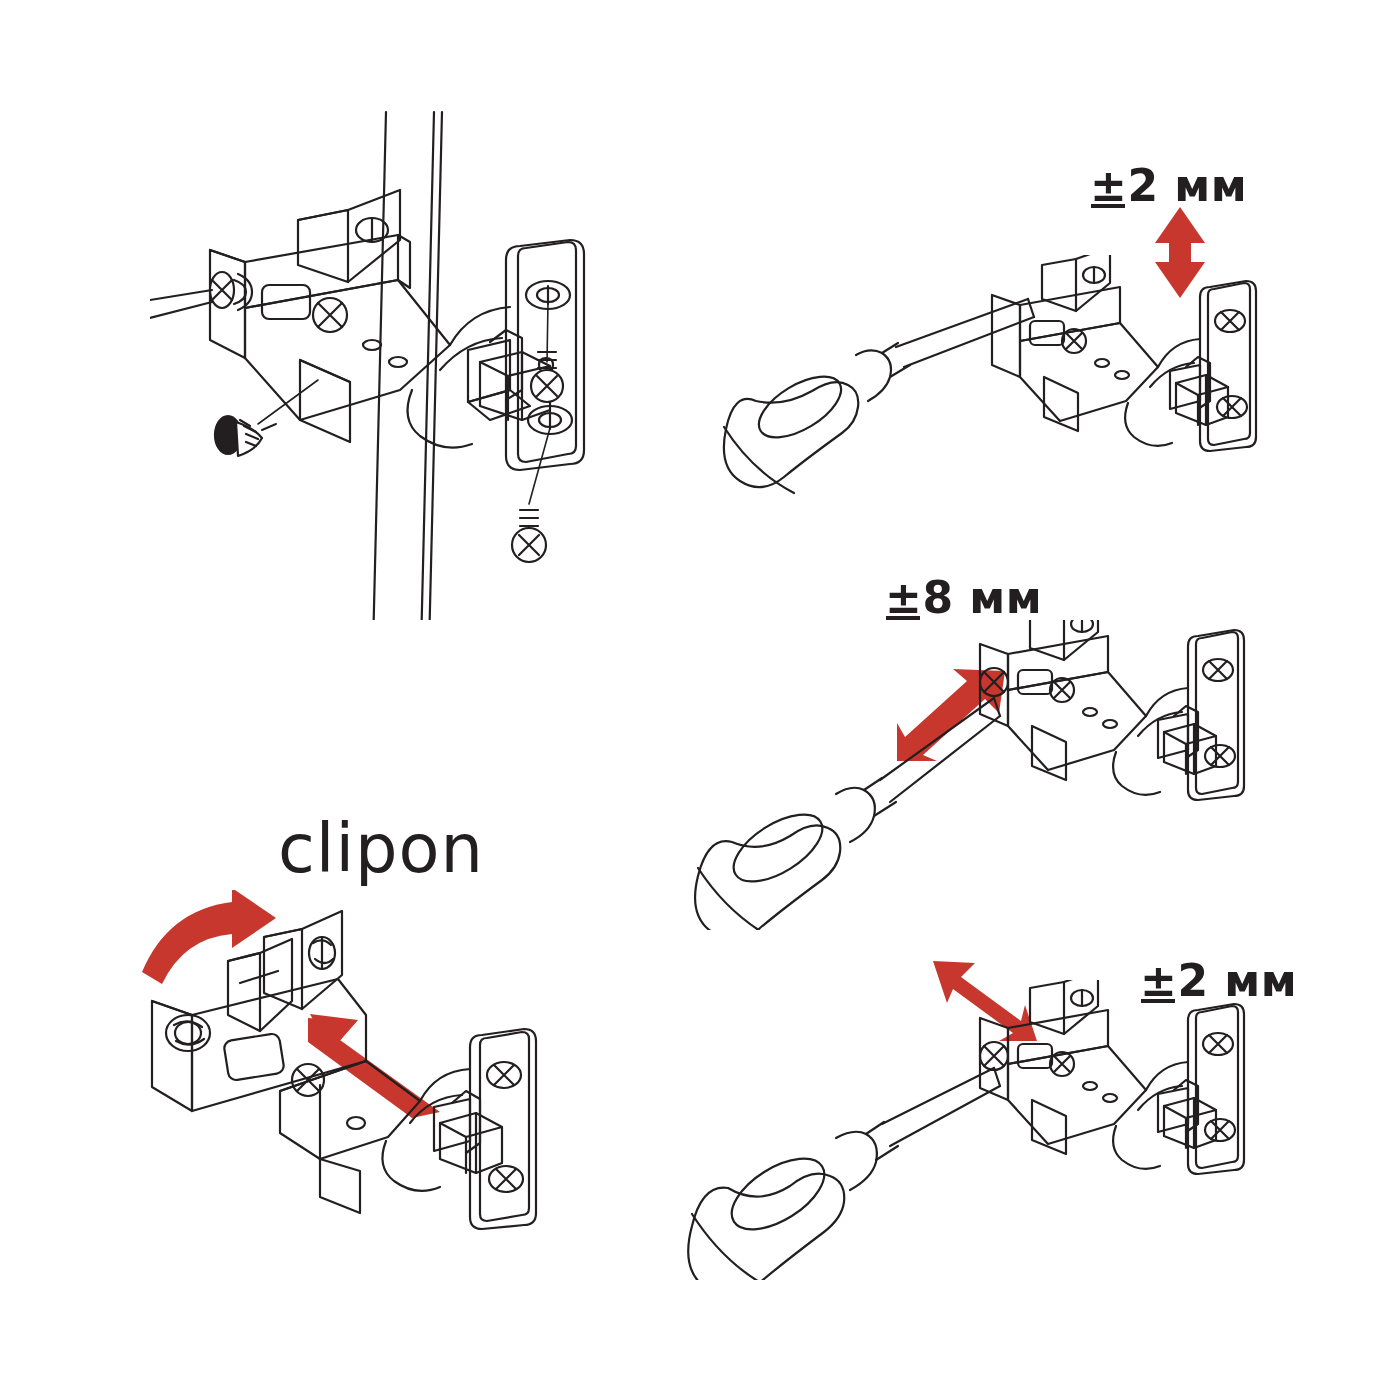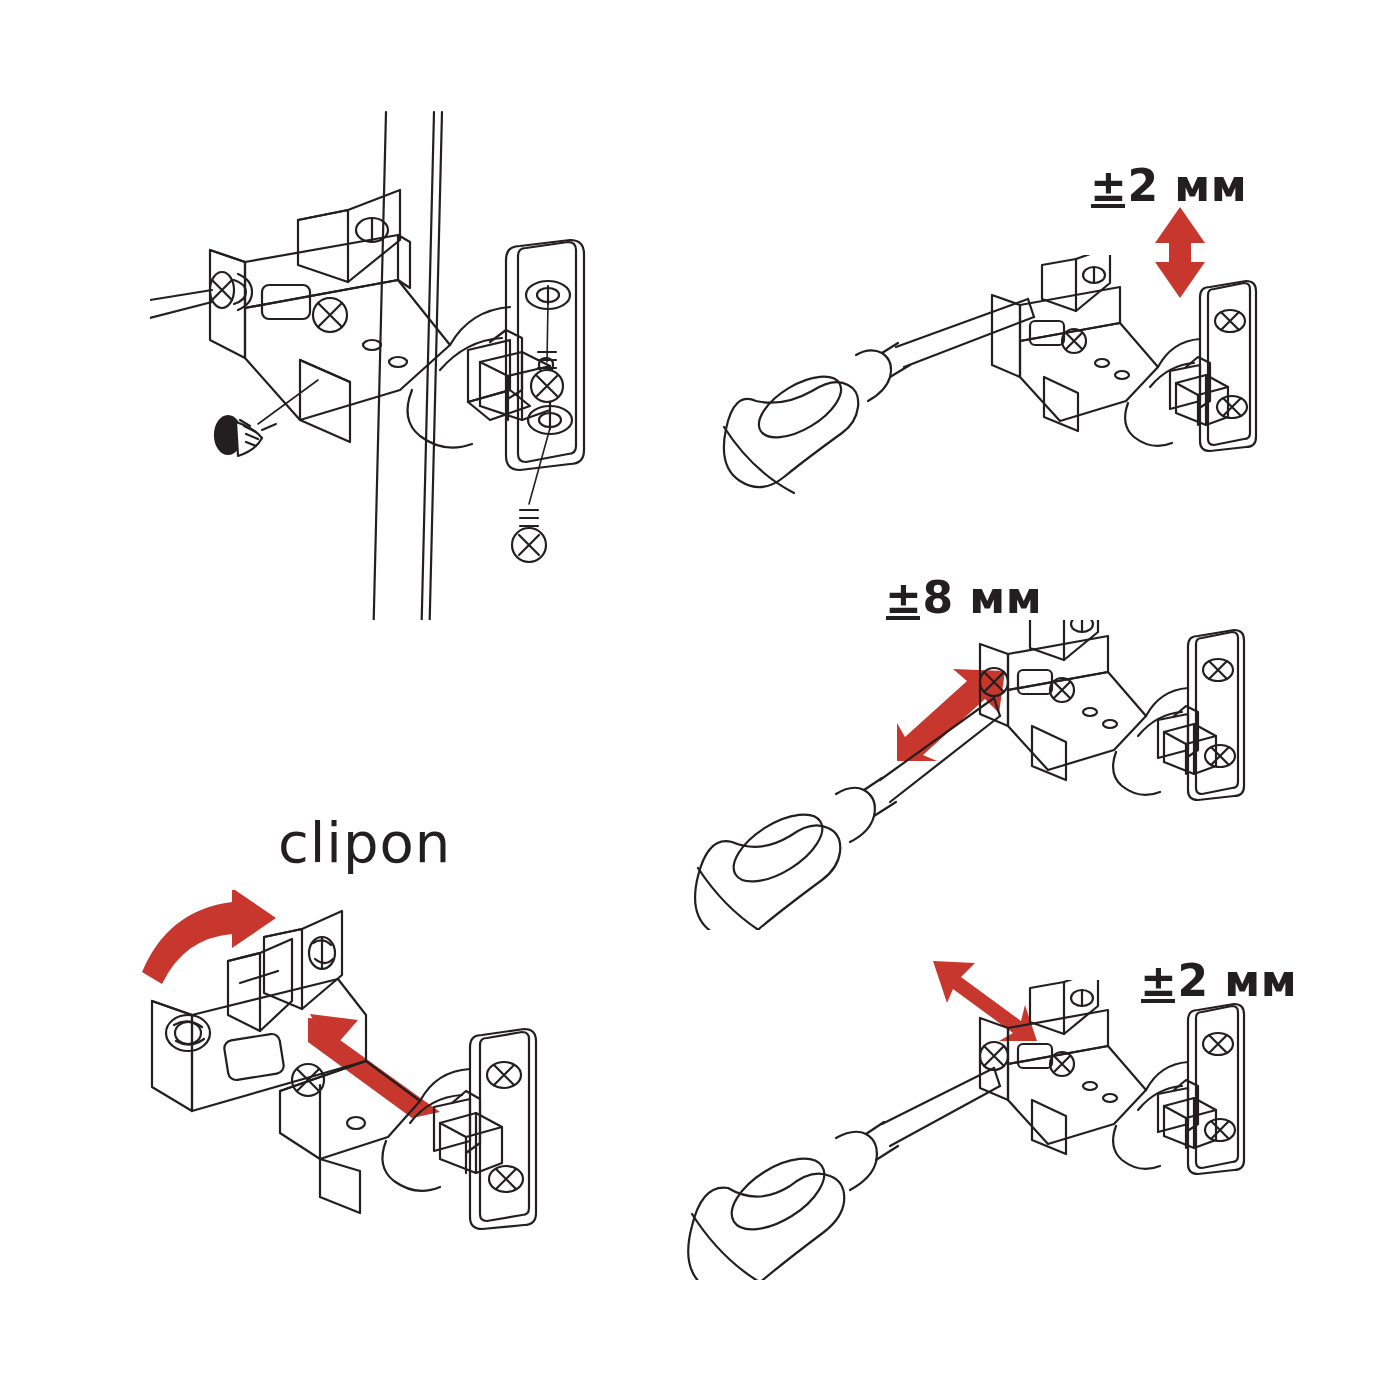--- a/index.html
+++ b/index.html
@@ -26,21 +26,21 @@
     font-family: "DejaVu Sans", sans-serif;
     color: #231f20;
     white-space: nowrap;
     letter-spacing: 0.5px;
   }
   .dim-label {
     font-size: 44px;
     font-weight: 600;
   }
   .brand-label {
-    font-size: 56px;
+    font-size: 67px;
     font-weight: 400;
     letter-spacing: 1px;
   }
   .plus-minus {
     position: relative;
     display: inline-block;
   }
   .plus-minus::after {
     content: "";
     position: absolute;

